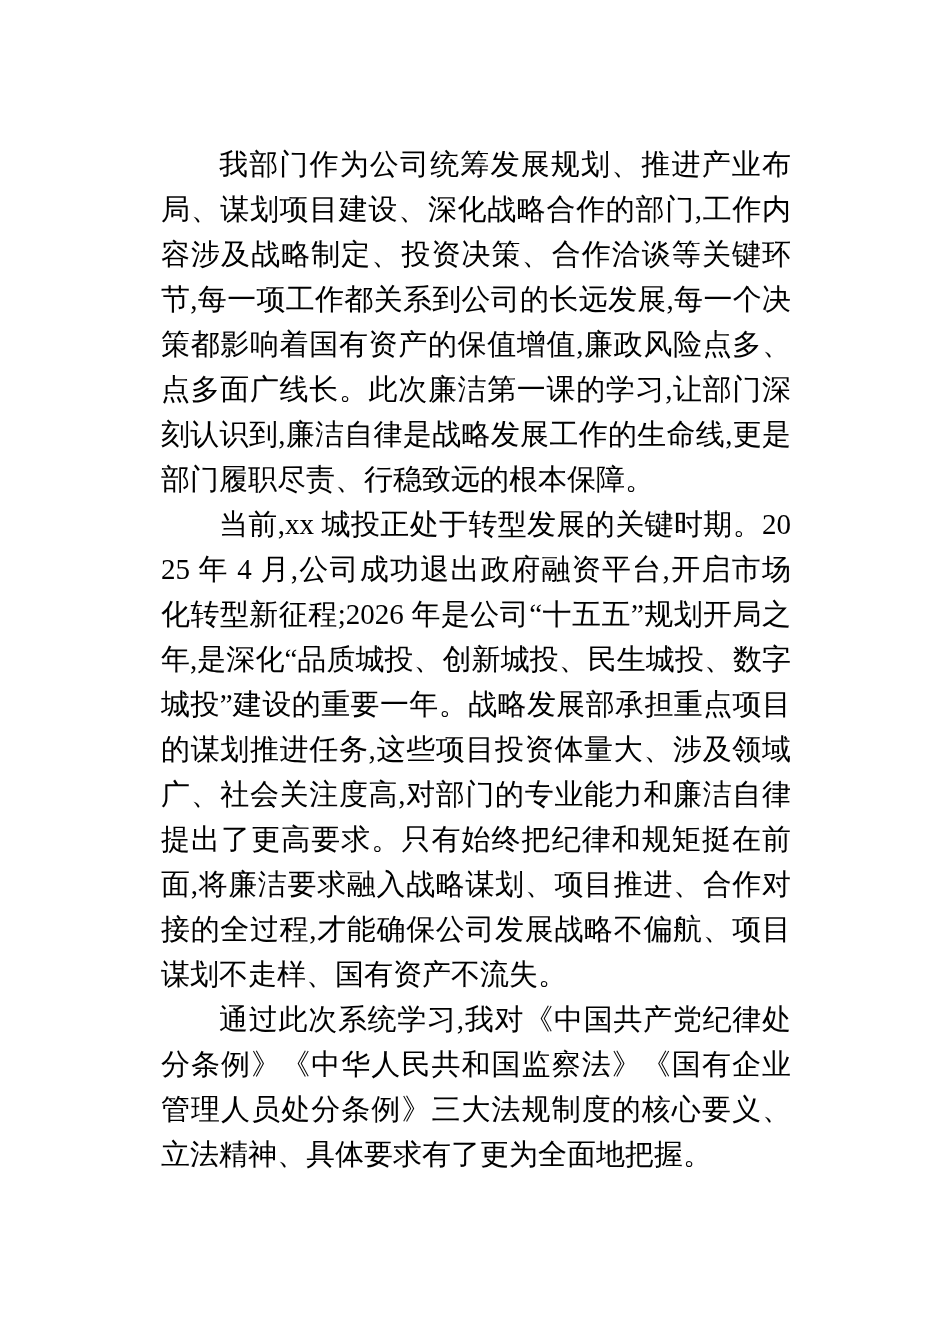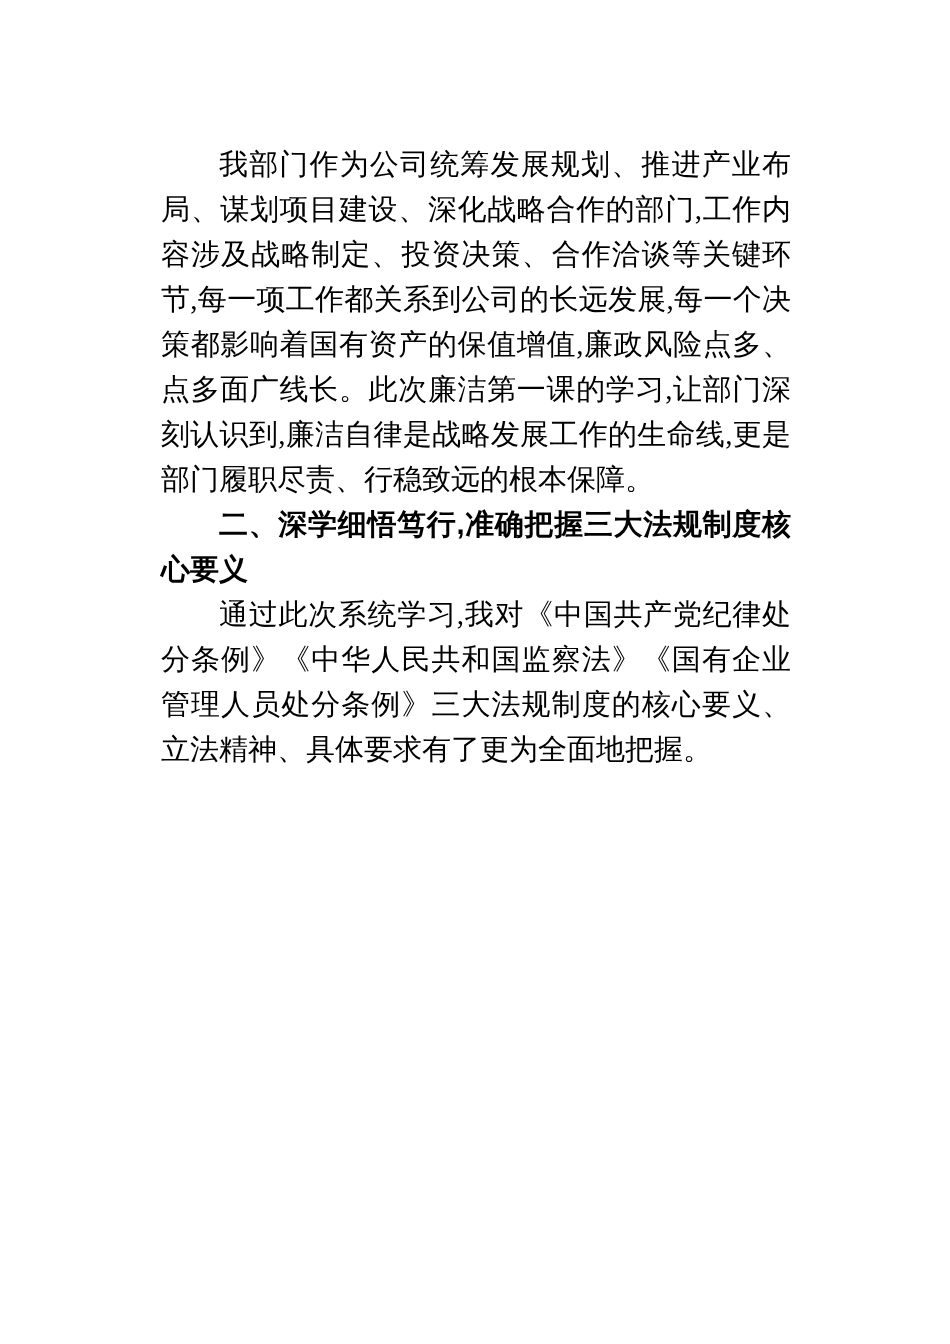--- a/index.html
+++ b/index.html
@@ -35,15 +35,15 @@
   .subheading {
     font-style: italic;
     font-weight: 500;
   }
 </style>
 </head>
 <body>
 
 <div class="page">
   <p class="para">我部门作为公司统筹发展规划、推进产业布局、谋划项目建设、深化战略合作的部门,工作内容涉及战略制定、投资决策、合作洽谈等关键环节,每一项工作都关系到公司的长远发展,每一个决策都影响着国有资产的保值增值,廉政风险点多、点多面广线长。此次廉洁第一课的学习,让部门深刻认识到,廉洁自律是战略发展工作的生命线,更是部门履职尽责、行稳致远的根本保障。</p>
-  <h2 class="heading">二、深学细悟笃行,准确把握三大法规制度核心要义</h2>
+  <p class="para">当前,xx 城投正处于转型发展的关键时期。2025 年 4 月,公司成功退出政府融资平台,开启市场化转型新征程;2026 年是公司“十五五”规划开局之年,是深化“品质城投、创新城投、民生城投、数字城投”建设的重要一年。战略发展部承担重点项目的谋划推进任务,这些项目投资体量大、涉及领域广、社会关注度高,对部门的专业能力和廉洁自律提出了更高要求。只有始终把纪律和规矩挺在前面,将廉洁要求融入战略谋划、项目推进、合作对接的全过程,才能确保公司发展战略不偏航、项目谋划不走样、国有资产不流失。</p>
   <p class="para">通过此次系统学习,我对《中国共产党纪律处分条例》《中华人民共和国监察法》《国有企业管理人员处分条例》三大法规制度的核心要义、立法精神、具体要求有了更为全面地把握。</p>
 </div>
 
 </body></html>

